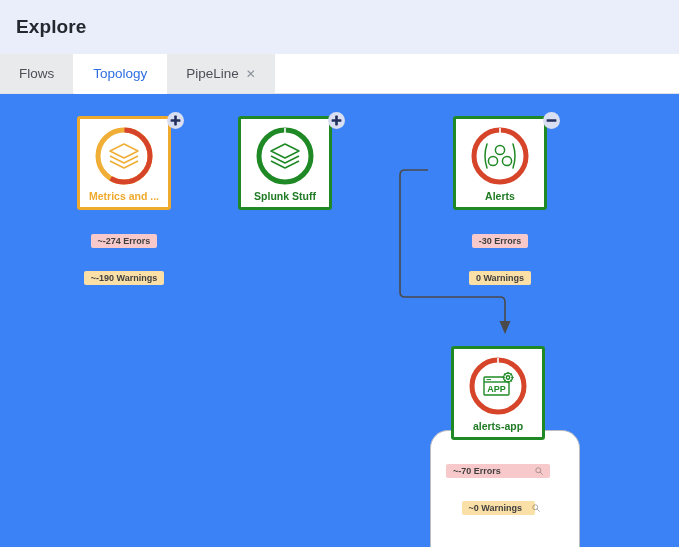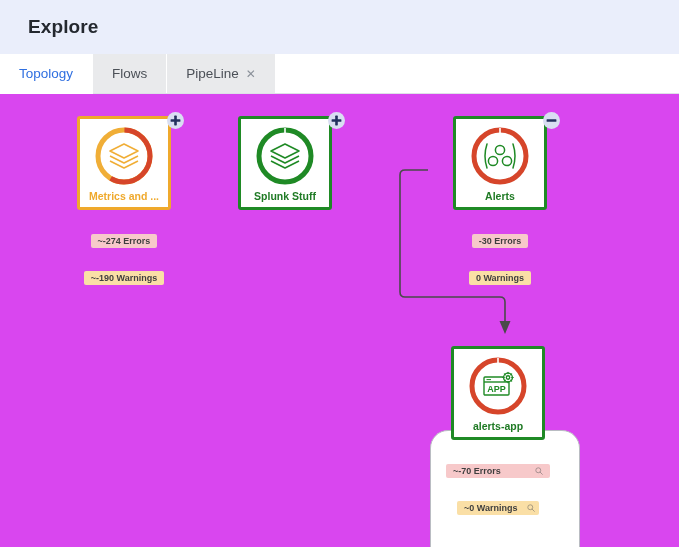--- a/index.html
+++ b/index.html
@@ -14,21 +14,21 @@
     overflow: hidden;
     position: relative;
   }
 
   
   .header {
     height: 54px;
     background: #eaeefb;
     display: flex;
     align-items: center;
-    padding-left: 28px;
+    padding-left: 16px;
     box-sizing: border-box;
   }
   .header-title {
     font-size: 19px;
     font-weight: bold;
     color: #24282f;
     letter-spacing: 0.1px;
   }
 
   
@@ -68,21 +68,21 @@
   .tabstrip-filler {
     flex: 1;
     background: #ffffff;
   }
 
   
   .canvas {
     position: relative;
     width: 679px;
     height: 453px;
-    background: #d946ef;
+    background: #3b82f6;
     overflow: hidden;
   }
   .edge-layer {
     position: absolute;
     left: 0;
     top: 0;
     width: 679px;
     height: 453px;
     pointer-events: none;
   }
@@ -195,26 +195,26 @@
 </style>
 </head>
 <body>
 
 <div class="header">
   <div class="header-title">Explore</div>
 </div>
 
 <div class="tabstrip">
 
+  <div class="tab">
+    <span>Flows</span>
+  </div>
+
   <div class="tab active">
     <span>Topology</span>
-  </div>
-
-  <div class="tab">
-    <span>Flows</span>
   </div>
 
   <div class="tab">
     <span>PipeLine</span>
     <span class="tab-close">✕</span>
   </div>
 
   <div class="tabstrip-filler"></div>
 </div>
 
@@ -370,21 +370,21 @@
     <div class="badges">
       <div class="badge errors" style="width:104px; justify-content:space-between;">
         <span>~-70 Errors</span>
         <span class="mag">
           <svg width="8" height="8" viewBox="0 0 10 10">
             <circle cx="4.1" cy="4.1" r="3.1" fill="none" stroke="#5a5a5a" stroke-width="1"></circle>
             <line x1="6.4" y1="6.4" x2="9.2" y2="9.2" stroke="#5a5a5a" stroke-width="1" stroke-linecap="round"></line>
           </svg>
         </span>
       </div>
-      <div class="badge warnings" style="width:82px; justify-content:space-between;">
+      <div class="badge warnings" style="width:73px; justify-content:space-between;">
         <span>~0 Warnings</span>
         <span class="mag">
           <svg width="8" height="8" viewBox="0 0 10 10">
             <circle cx="4.1" cy="4.1" r="3.1" fill="none" stroke="#5a5a5a" stroke-width="1"></circle>
             <line x1="6.4" y1="6.4" x2="9.2" y2="9.2" stroke="#5a5a5a" stroke-width="1" stroke-linecap="round"></line>
           </svg>
         </span>
       </div>
     </div>
   </div>

